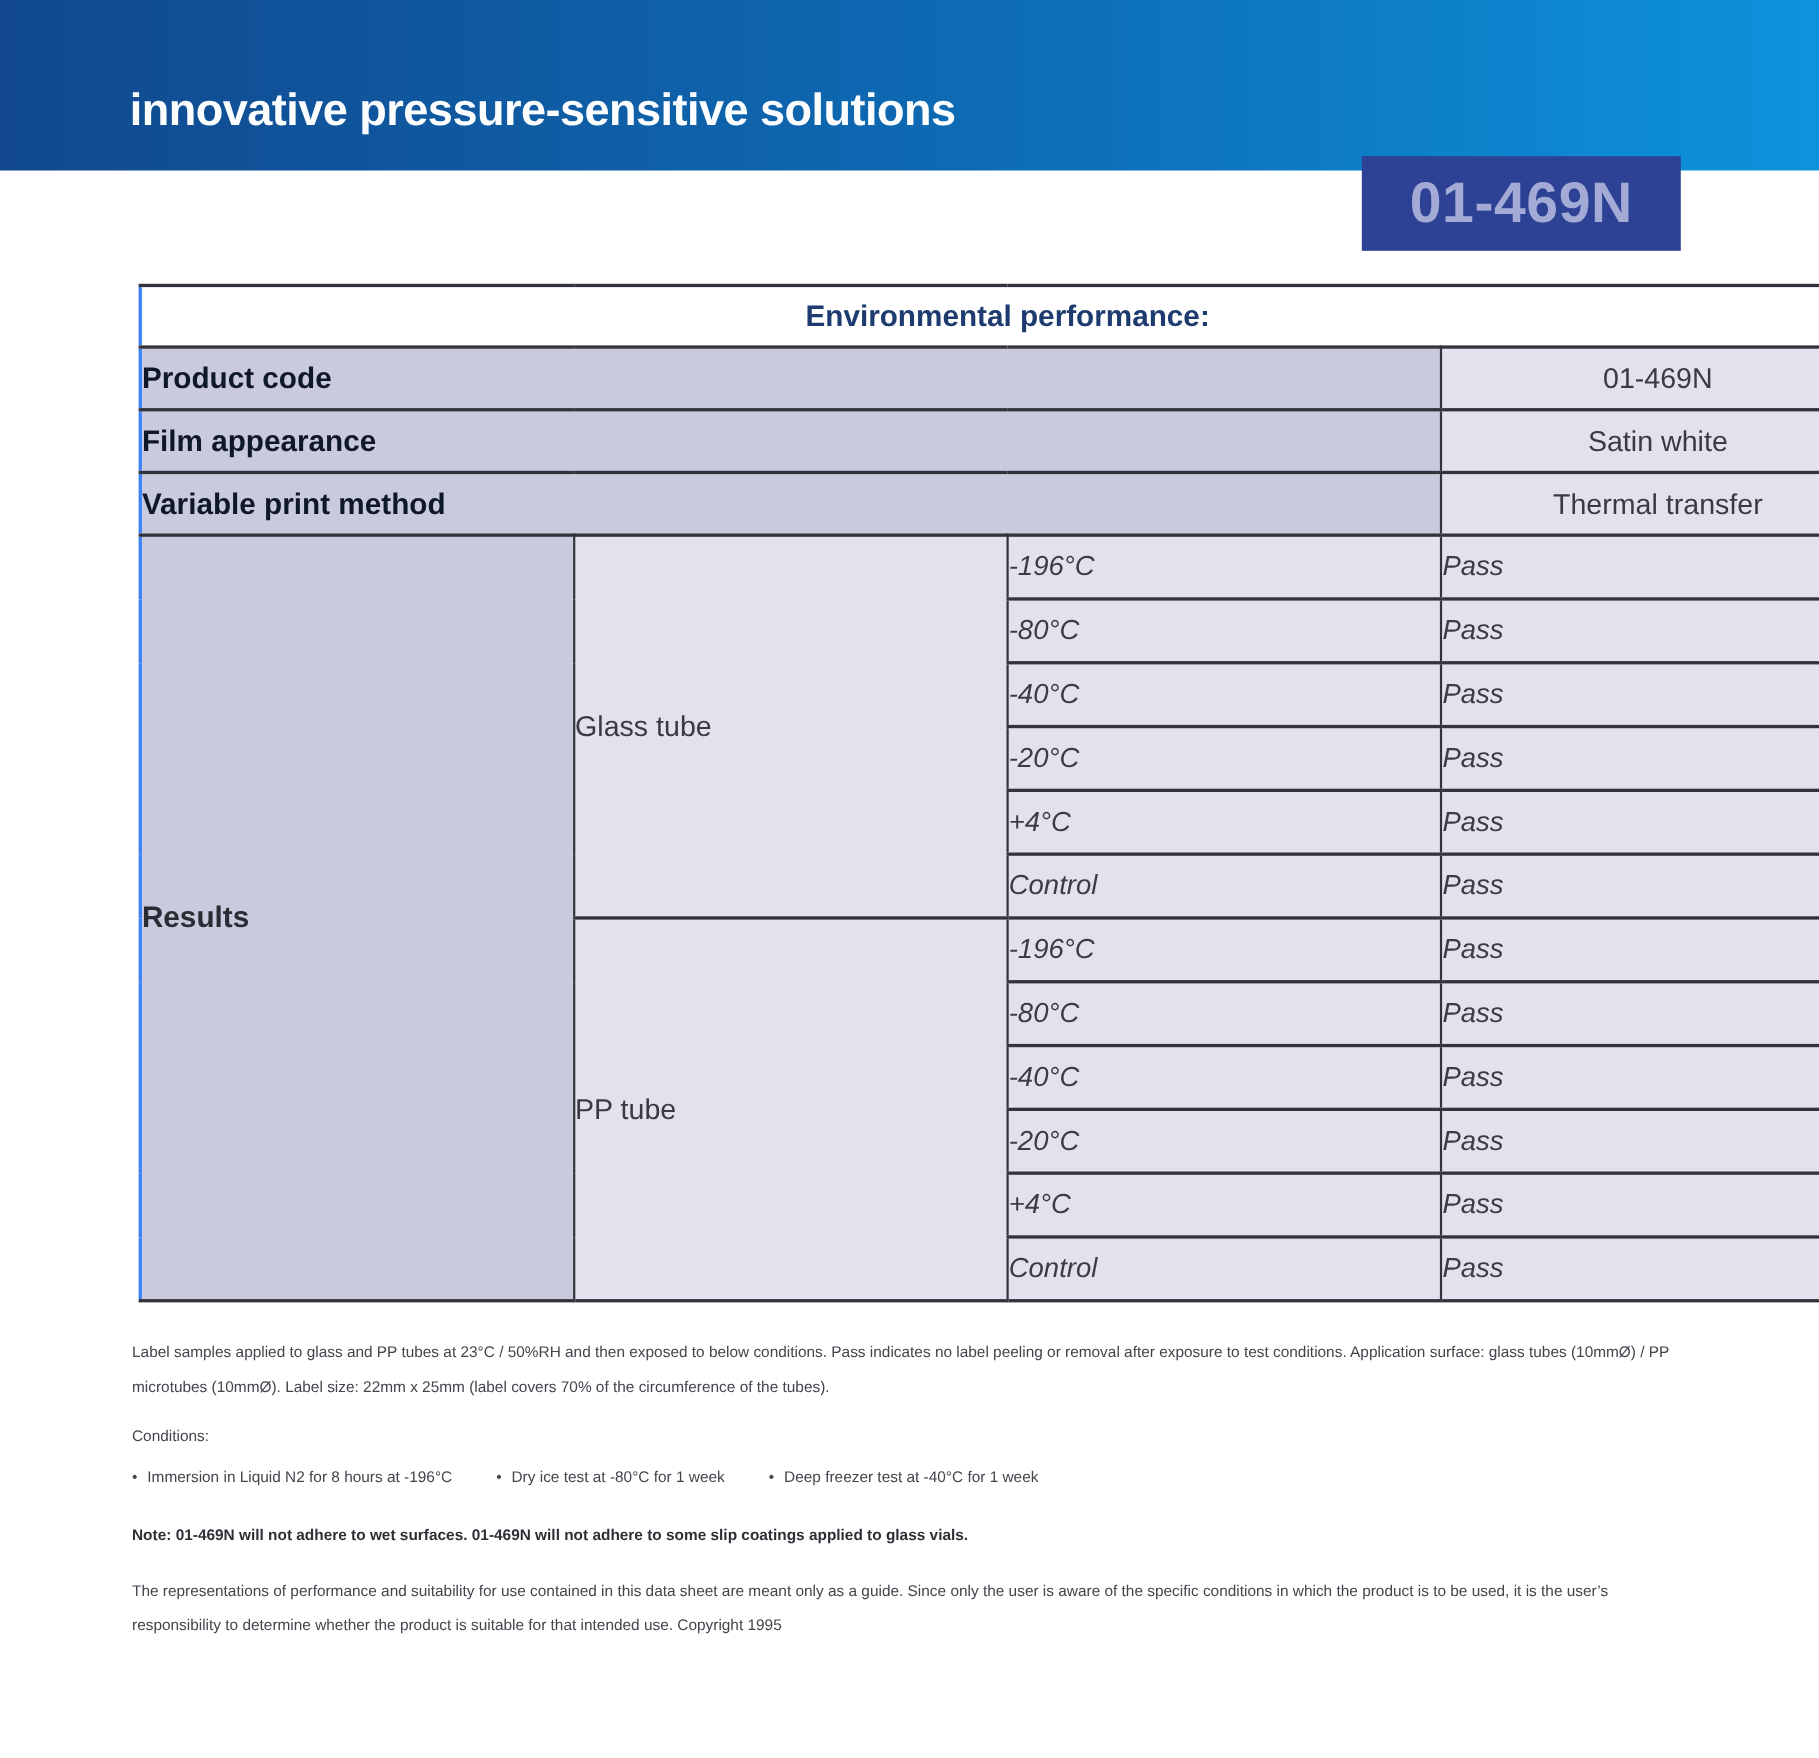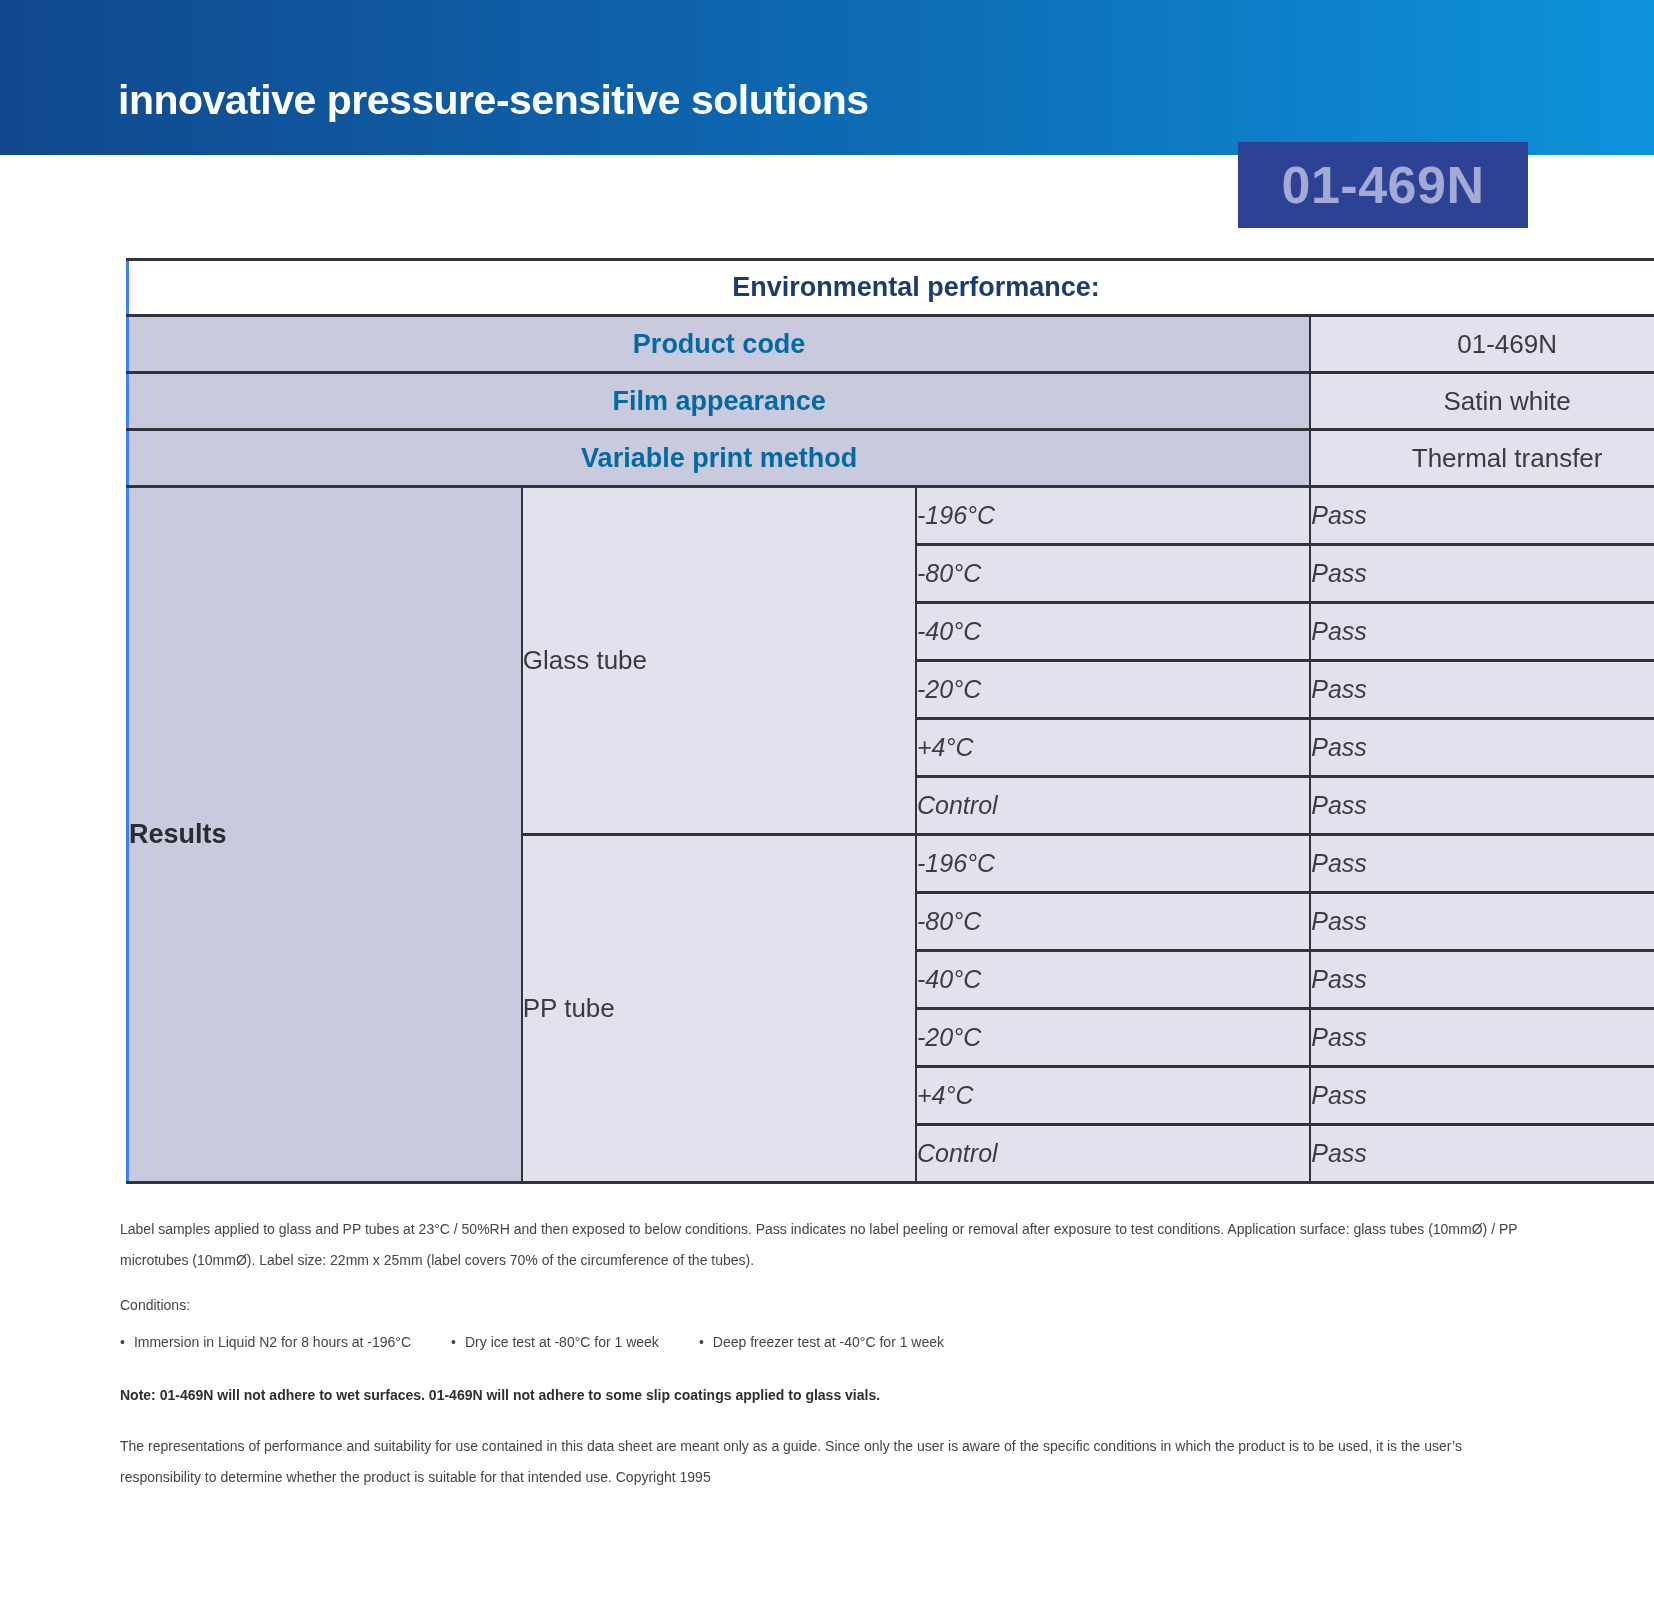--- a/index.html
+++ b/index.html
@@ -80,24 +80,24 @@
 
   th.tbl-title {
     background: #ffffff;
     color: #1d3b6e;
     font-size: 27px;
     font-weight: bold;
     text-align: center;
   }
   td.lbl {
     background: #c9cadd;
-    color: #0369a1;
+    color: #0f172a;
     font-size: 27px;
     font-weight: bold;
-    text-align: center;
+    text-align: left;
     padding-left: 32px;
   }
   td.val {
     background: #e2e2ee;
     color: #3a3a44;
     font-size: 26px;
     text-align: center;
   }
   td.results-cell {
     background: #c9cadd;

